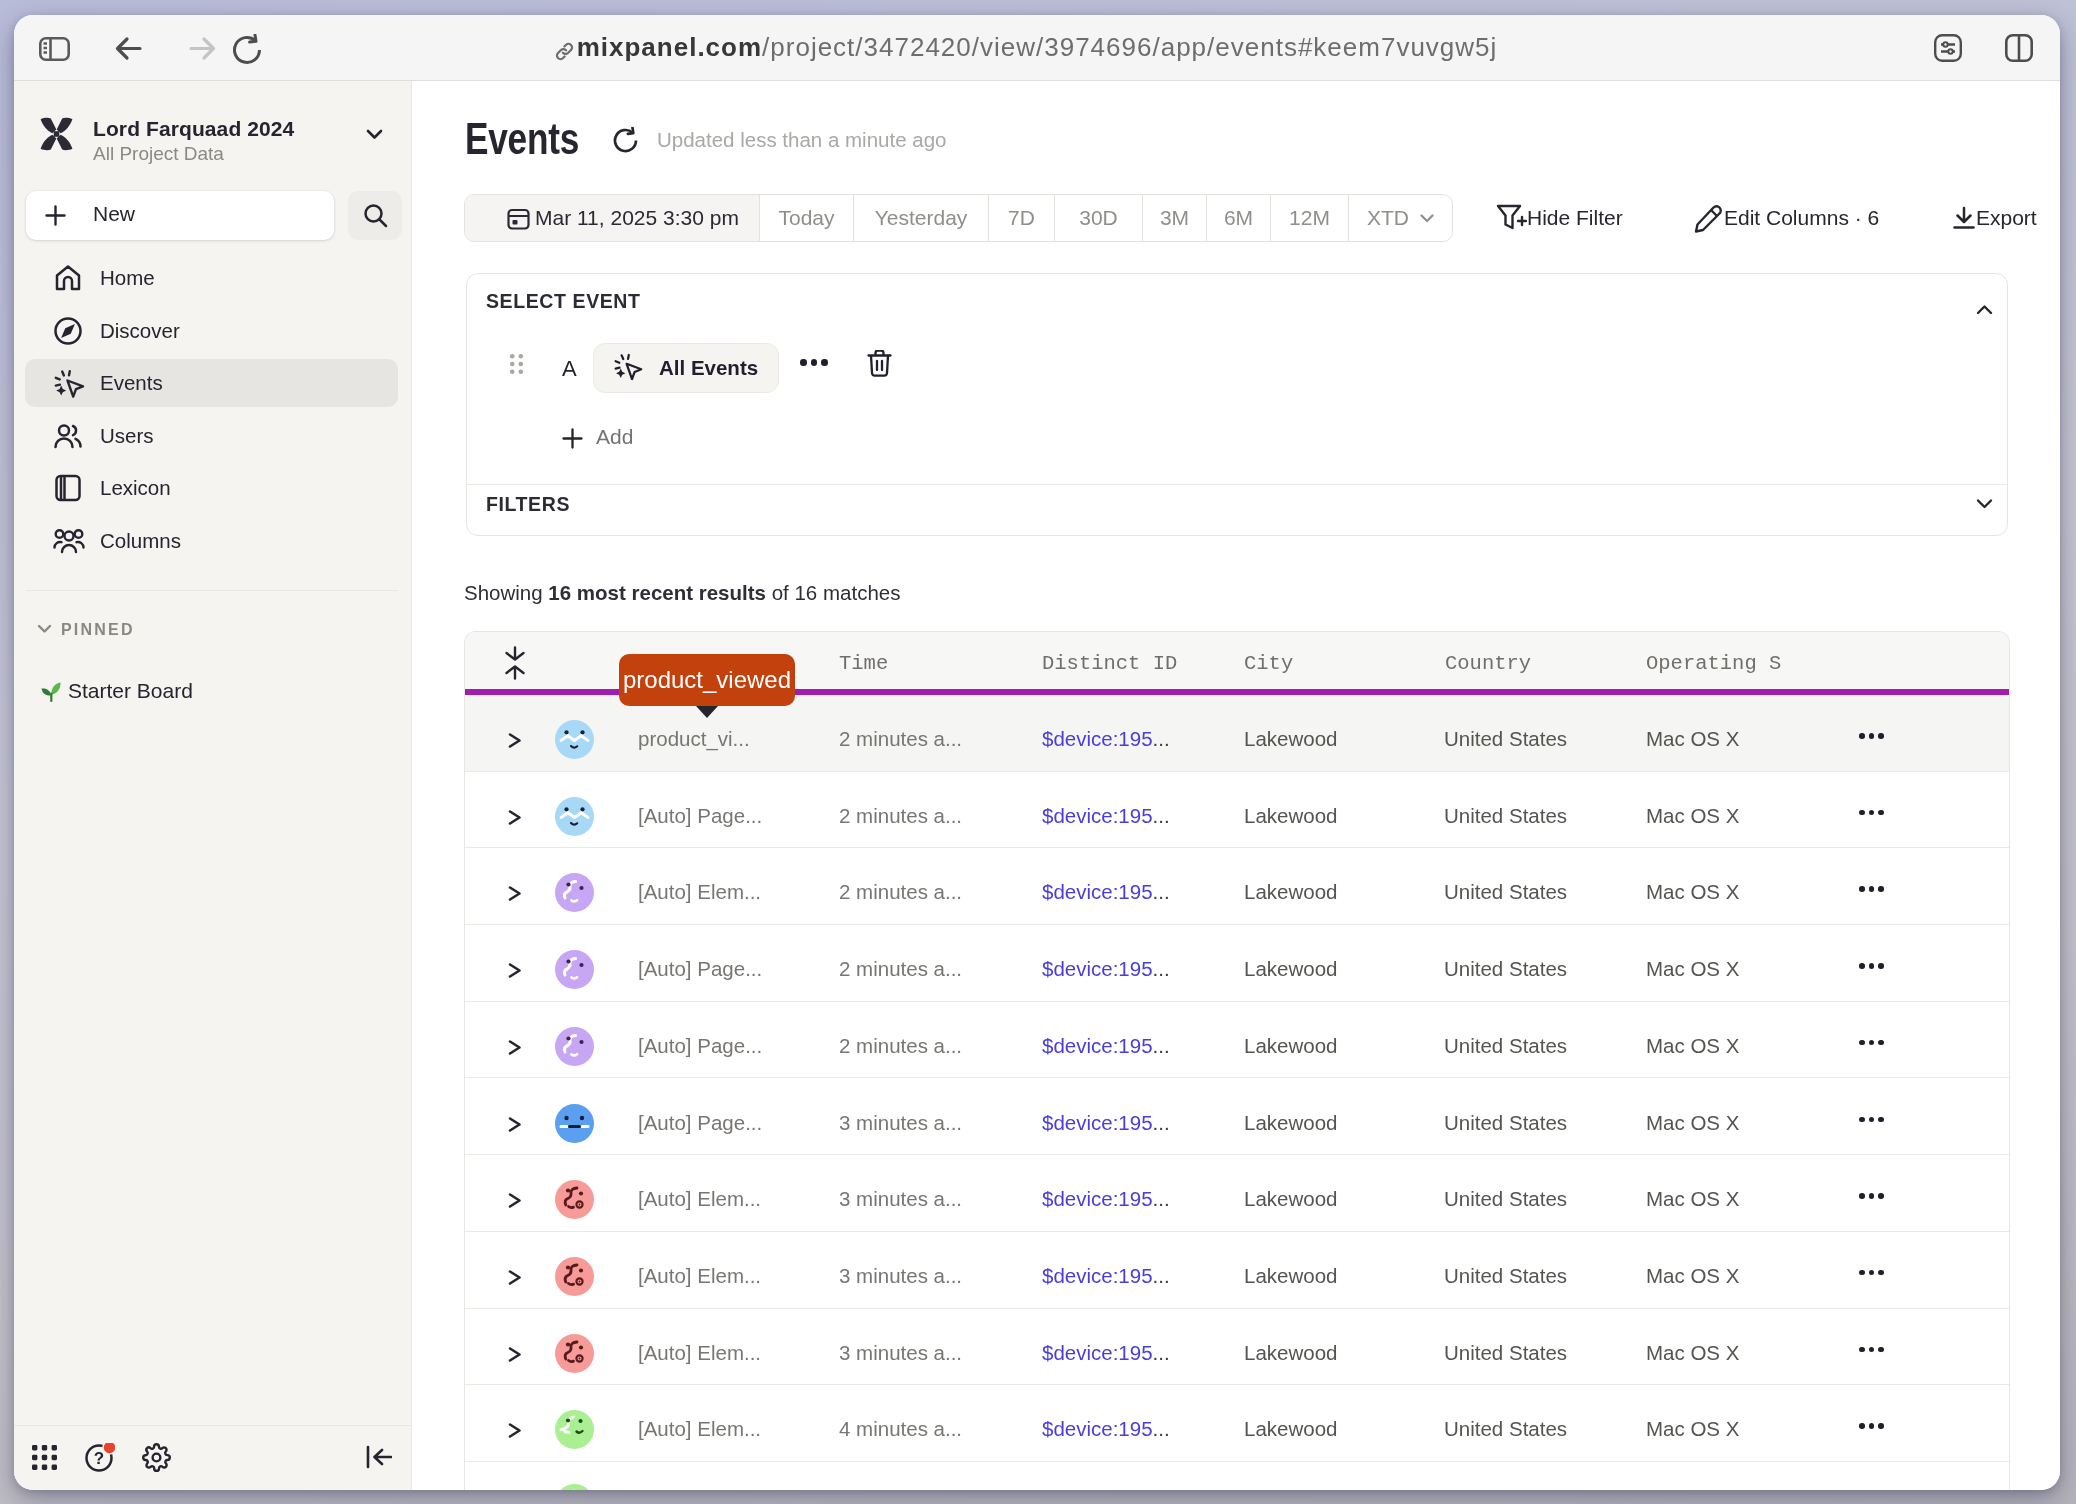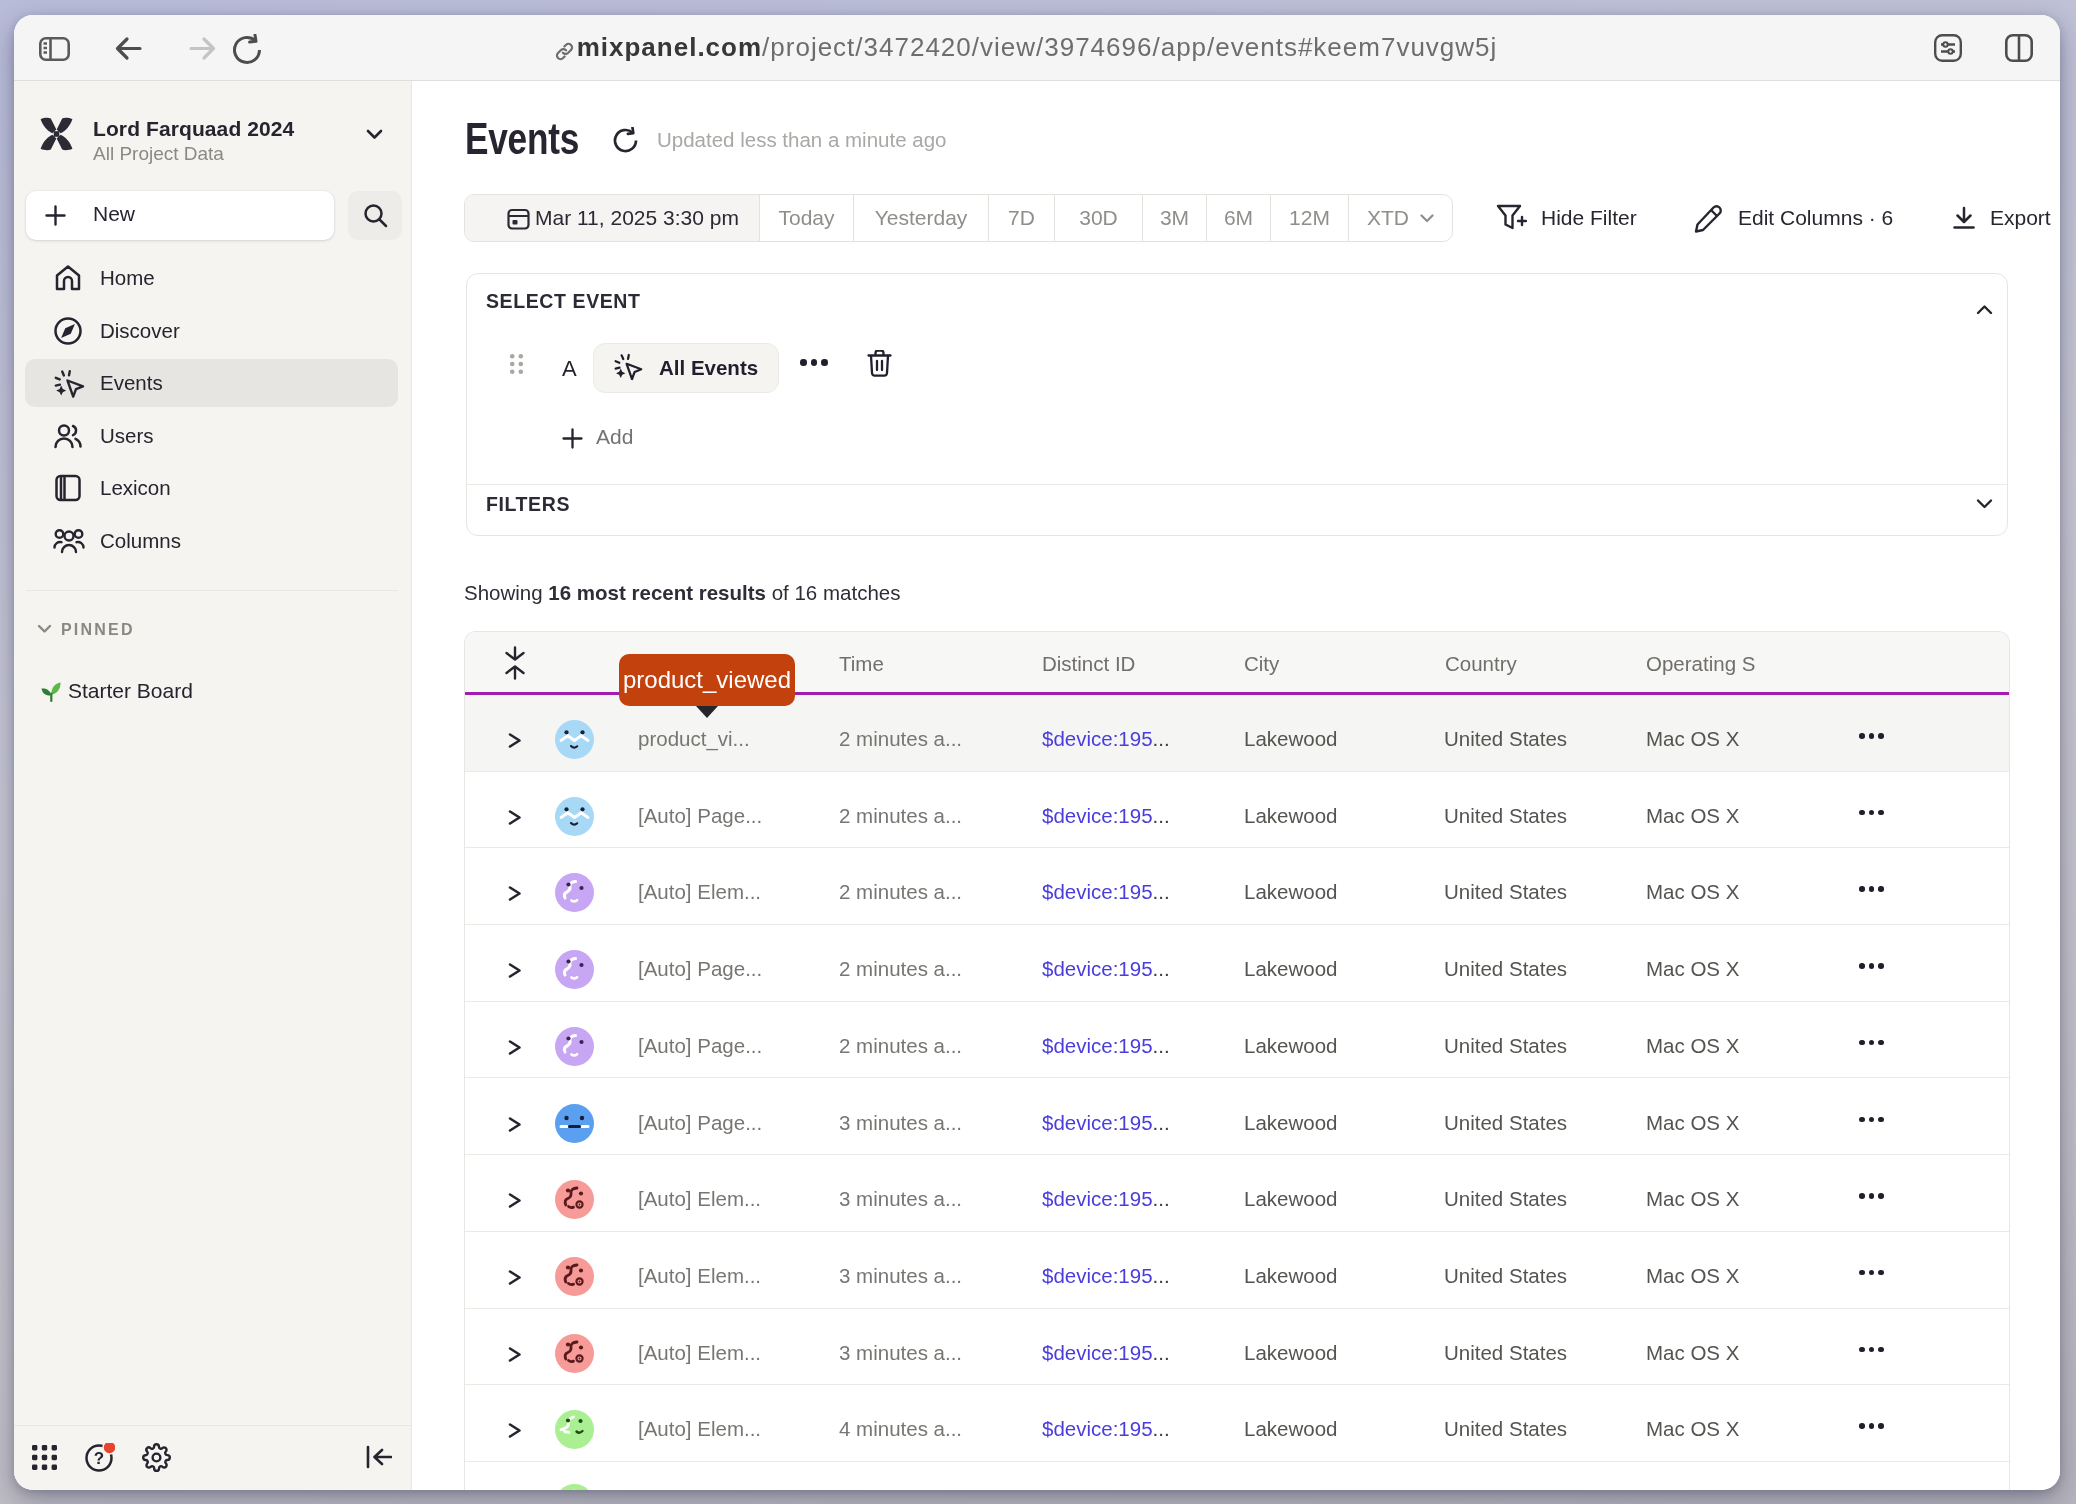--- a/index.html
+++ b/index.html
@@ -50,37 +50,37 @@
   h1 { position:absolute; left:53px; top:33px; font-size:44px; font-weight:700; color:#27252f; letter-spacing:-.3px; transform:scaleX(.8); transform-origin:0 0; white-space:nowrap; }
   .updated { position:absolute; left:245px; top:47px; font-size:20.5px; color:#aaa8a4; }
 
   .dgroup { position:absolute; left:52px; top:113px; height:48px; display:flex;
     border:1px solid #e3e2df; border-radius:10px; overflow:hidden; background:#fff; }
   .dseg { border-right:1px solid #e3e2df; display:flex; align-items:center; justify-content:center;
     font-size:21px; color:#908e89; font-weight:500; }
   .dseg:last-child { border-right:none; }
   .dseg.first { background:#f5f4f2; color:#2b2933; gap:5px; justify-content:flex-start; padding-left:42px; }
 
-  .hbtn { position:absolute; top:113px; height:48px; display:flex; align-items:center; gap:14px;
+  .hbtn { position:absolute; top:113px; height:48px; display:flex; align-items:center; 
     font-size:21px; font-weight:500; color:#27252f; }
 
   .card { position:absolute; left:54px; top:192px; width:1542px; height:263px;
     border:1px solid #e6e5e2; border-radius:12px; background:#fff; }
   .cap { font-size:19.5px; font-weight:700; letter-spacing:.6px; color:#2c2a34; }
   .chip { position:absolute; left:126px; top:69px; width:186px; height:50px; border-radius:12px;
     background:#f5f4f1; border:1px solid #eceae6; display:flex; align-items:center; }
   .chip span { font-size:20.5px; font-weight:600; color:#211f2e; margin-left:14px; }
   .adiv { position:absolute; left:0; top:210px; width:1540px; height:1px; background:#eceae7; }
 
   .showing { position:absolute; left:52px; top:500px; font-size:20.5px; color:#2f2d37; }
 
   .table { position:absolute; left:52px; top:550px; width:1546px; height:859px;
     border:1px solid #e7e6e3; border-bottom:none; border-radius:12px 12px 0 0; overflow:hidden; background:#fff; }
   .thead { position:absolute; left:0; top:0; width:100%; height:63px; background:#f7f7f5;
-    border-bottom:3px solid #a21caf; }
+    border-bottom:6px solid #a21caf;font-family:Liberation Mono, monospace; }
   .th { position:absolute; top:20px; font-size:20.5px; font-weight:500; color:#716f6c; }
   .row { position:absolute; left:0; width:100%; height:76.7px; border-bottom:1px solid #ebeae7; }
   .row.hl { background:#f5f5f3; }
   .cell { position:absolute; font-size:20.5px; white-space:nowrap; }
   .cgray { color:#787672; }
   .cdark { color:#565450; }
   .cid { color:#4a3ddb; }
   .cid b { color:#3c3c3c; font-weight:400; }
   .av { position:absolute; left:90px; width:39px; height:39px; }
   .chev { position:absolute; left:42px; }

